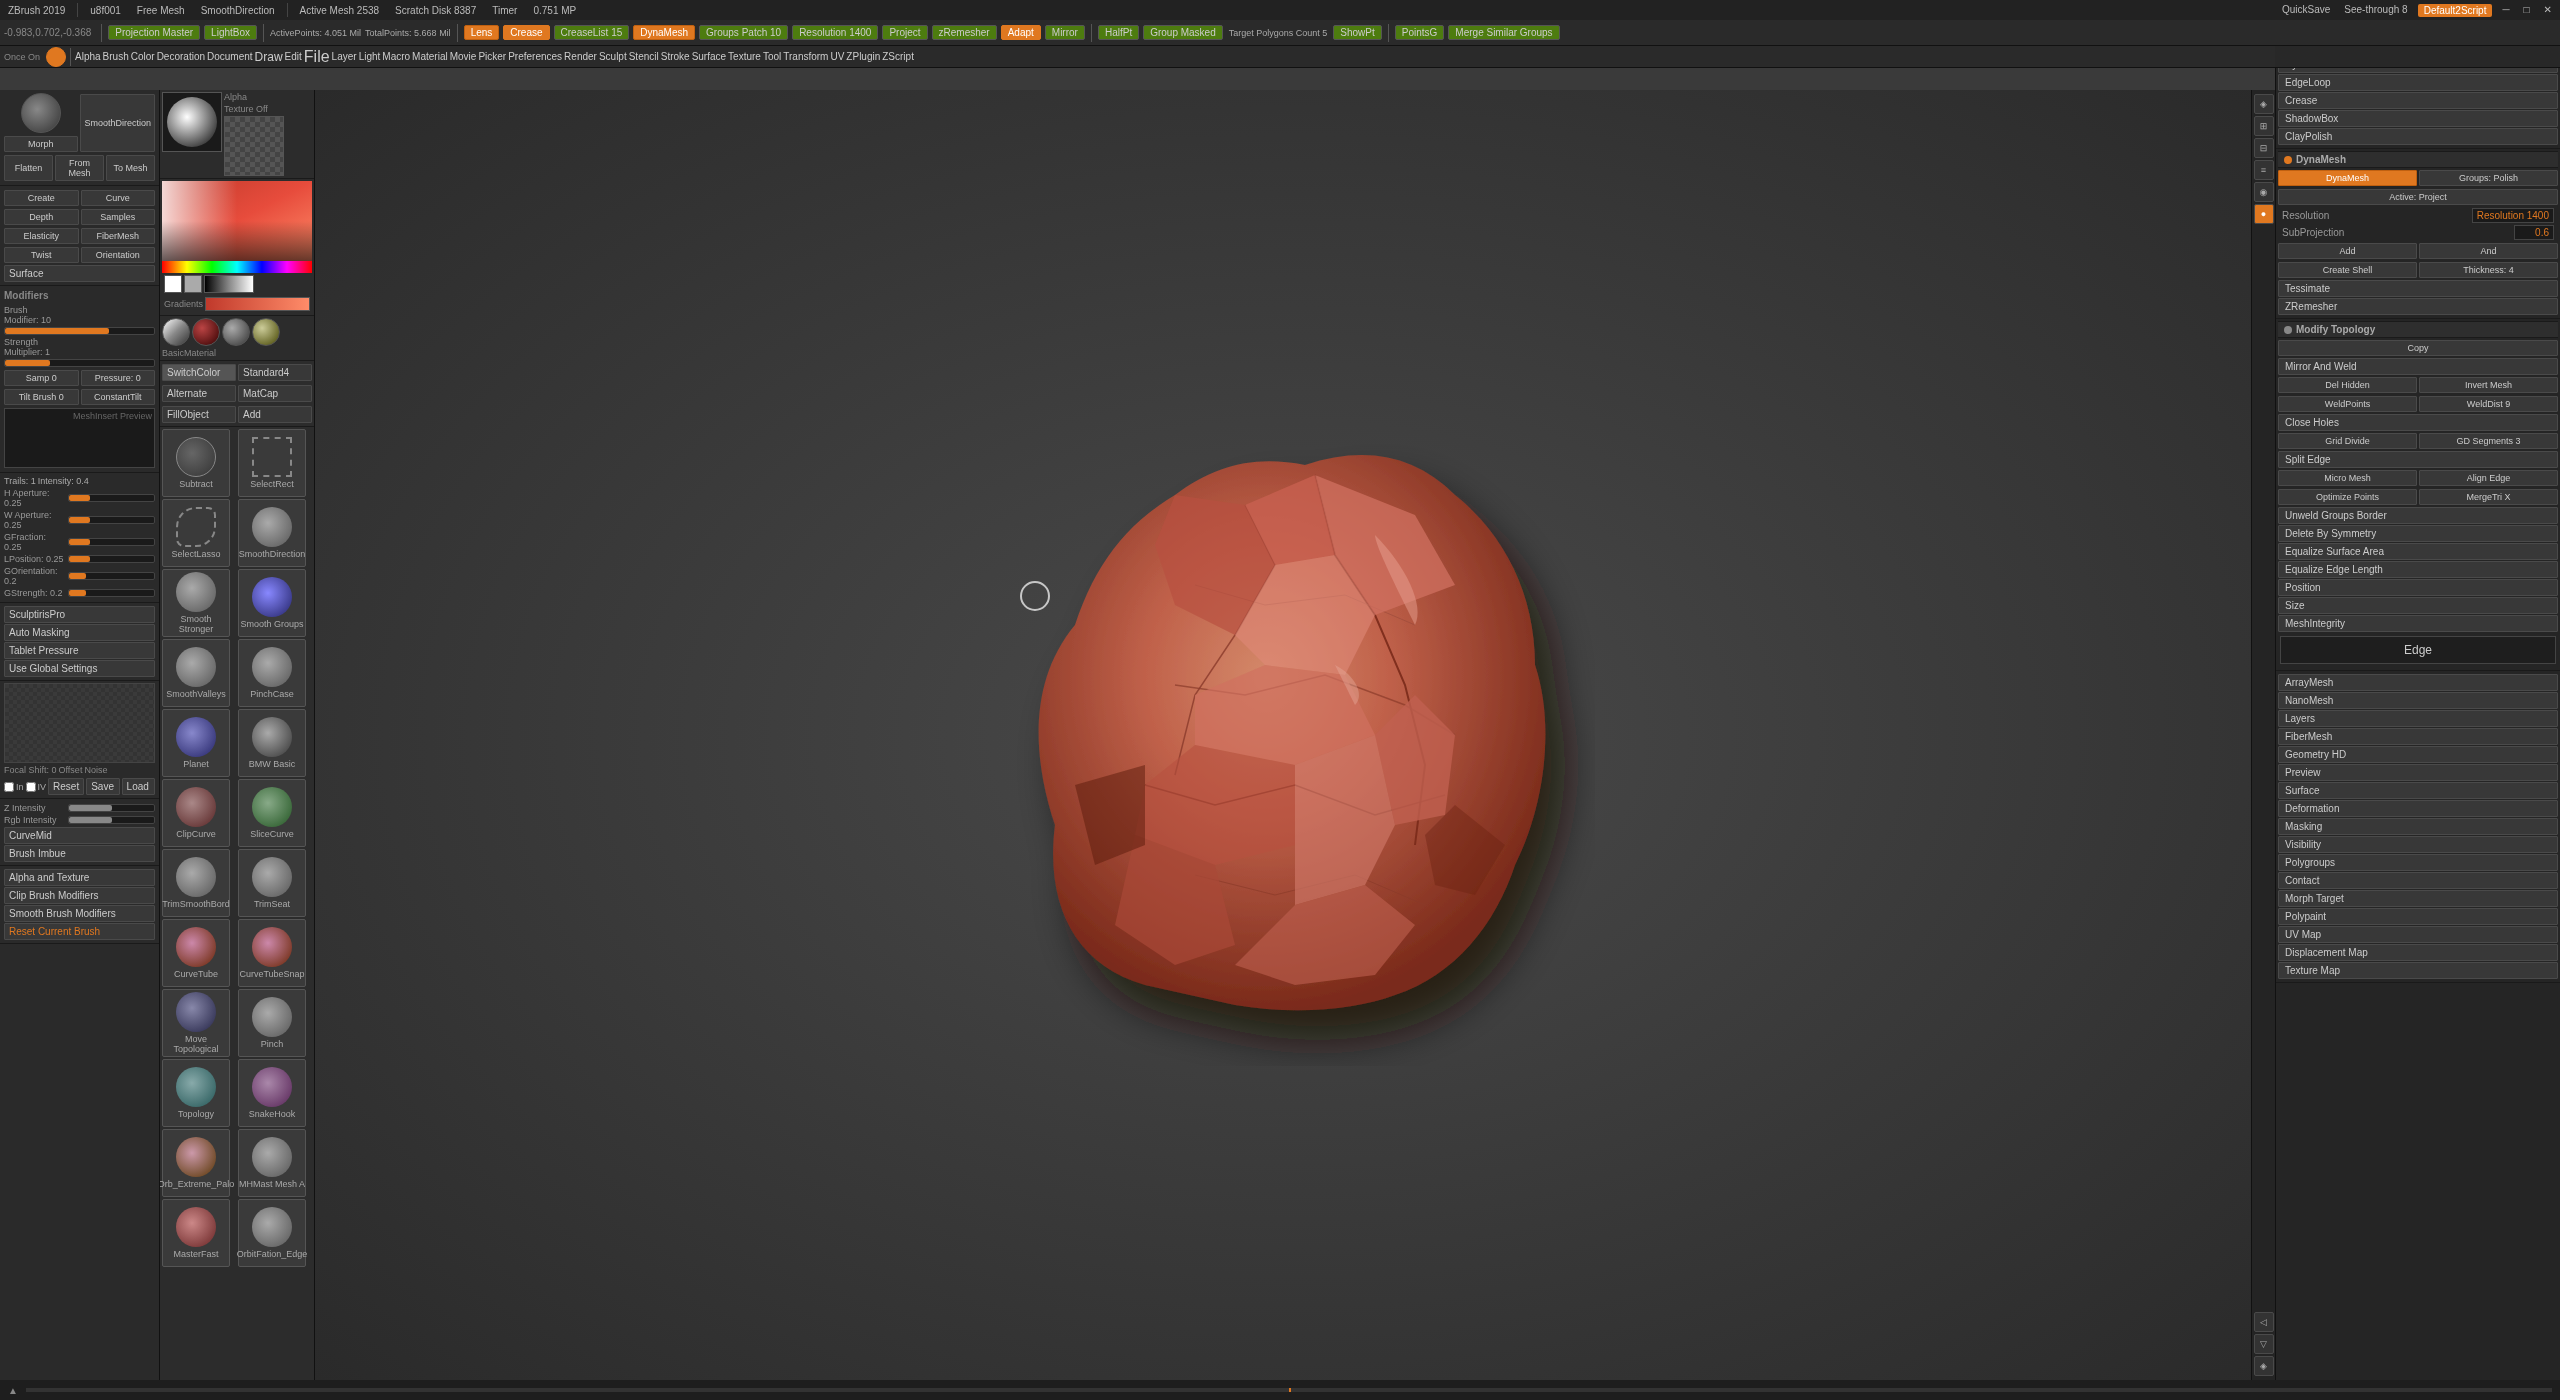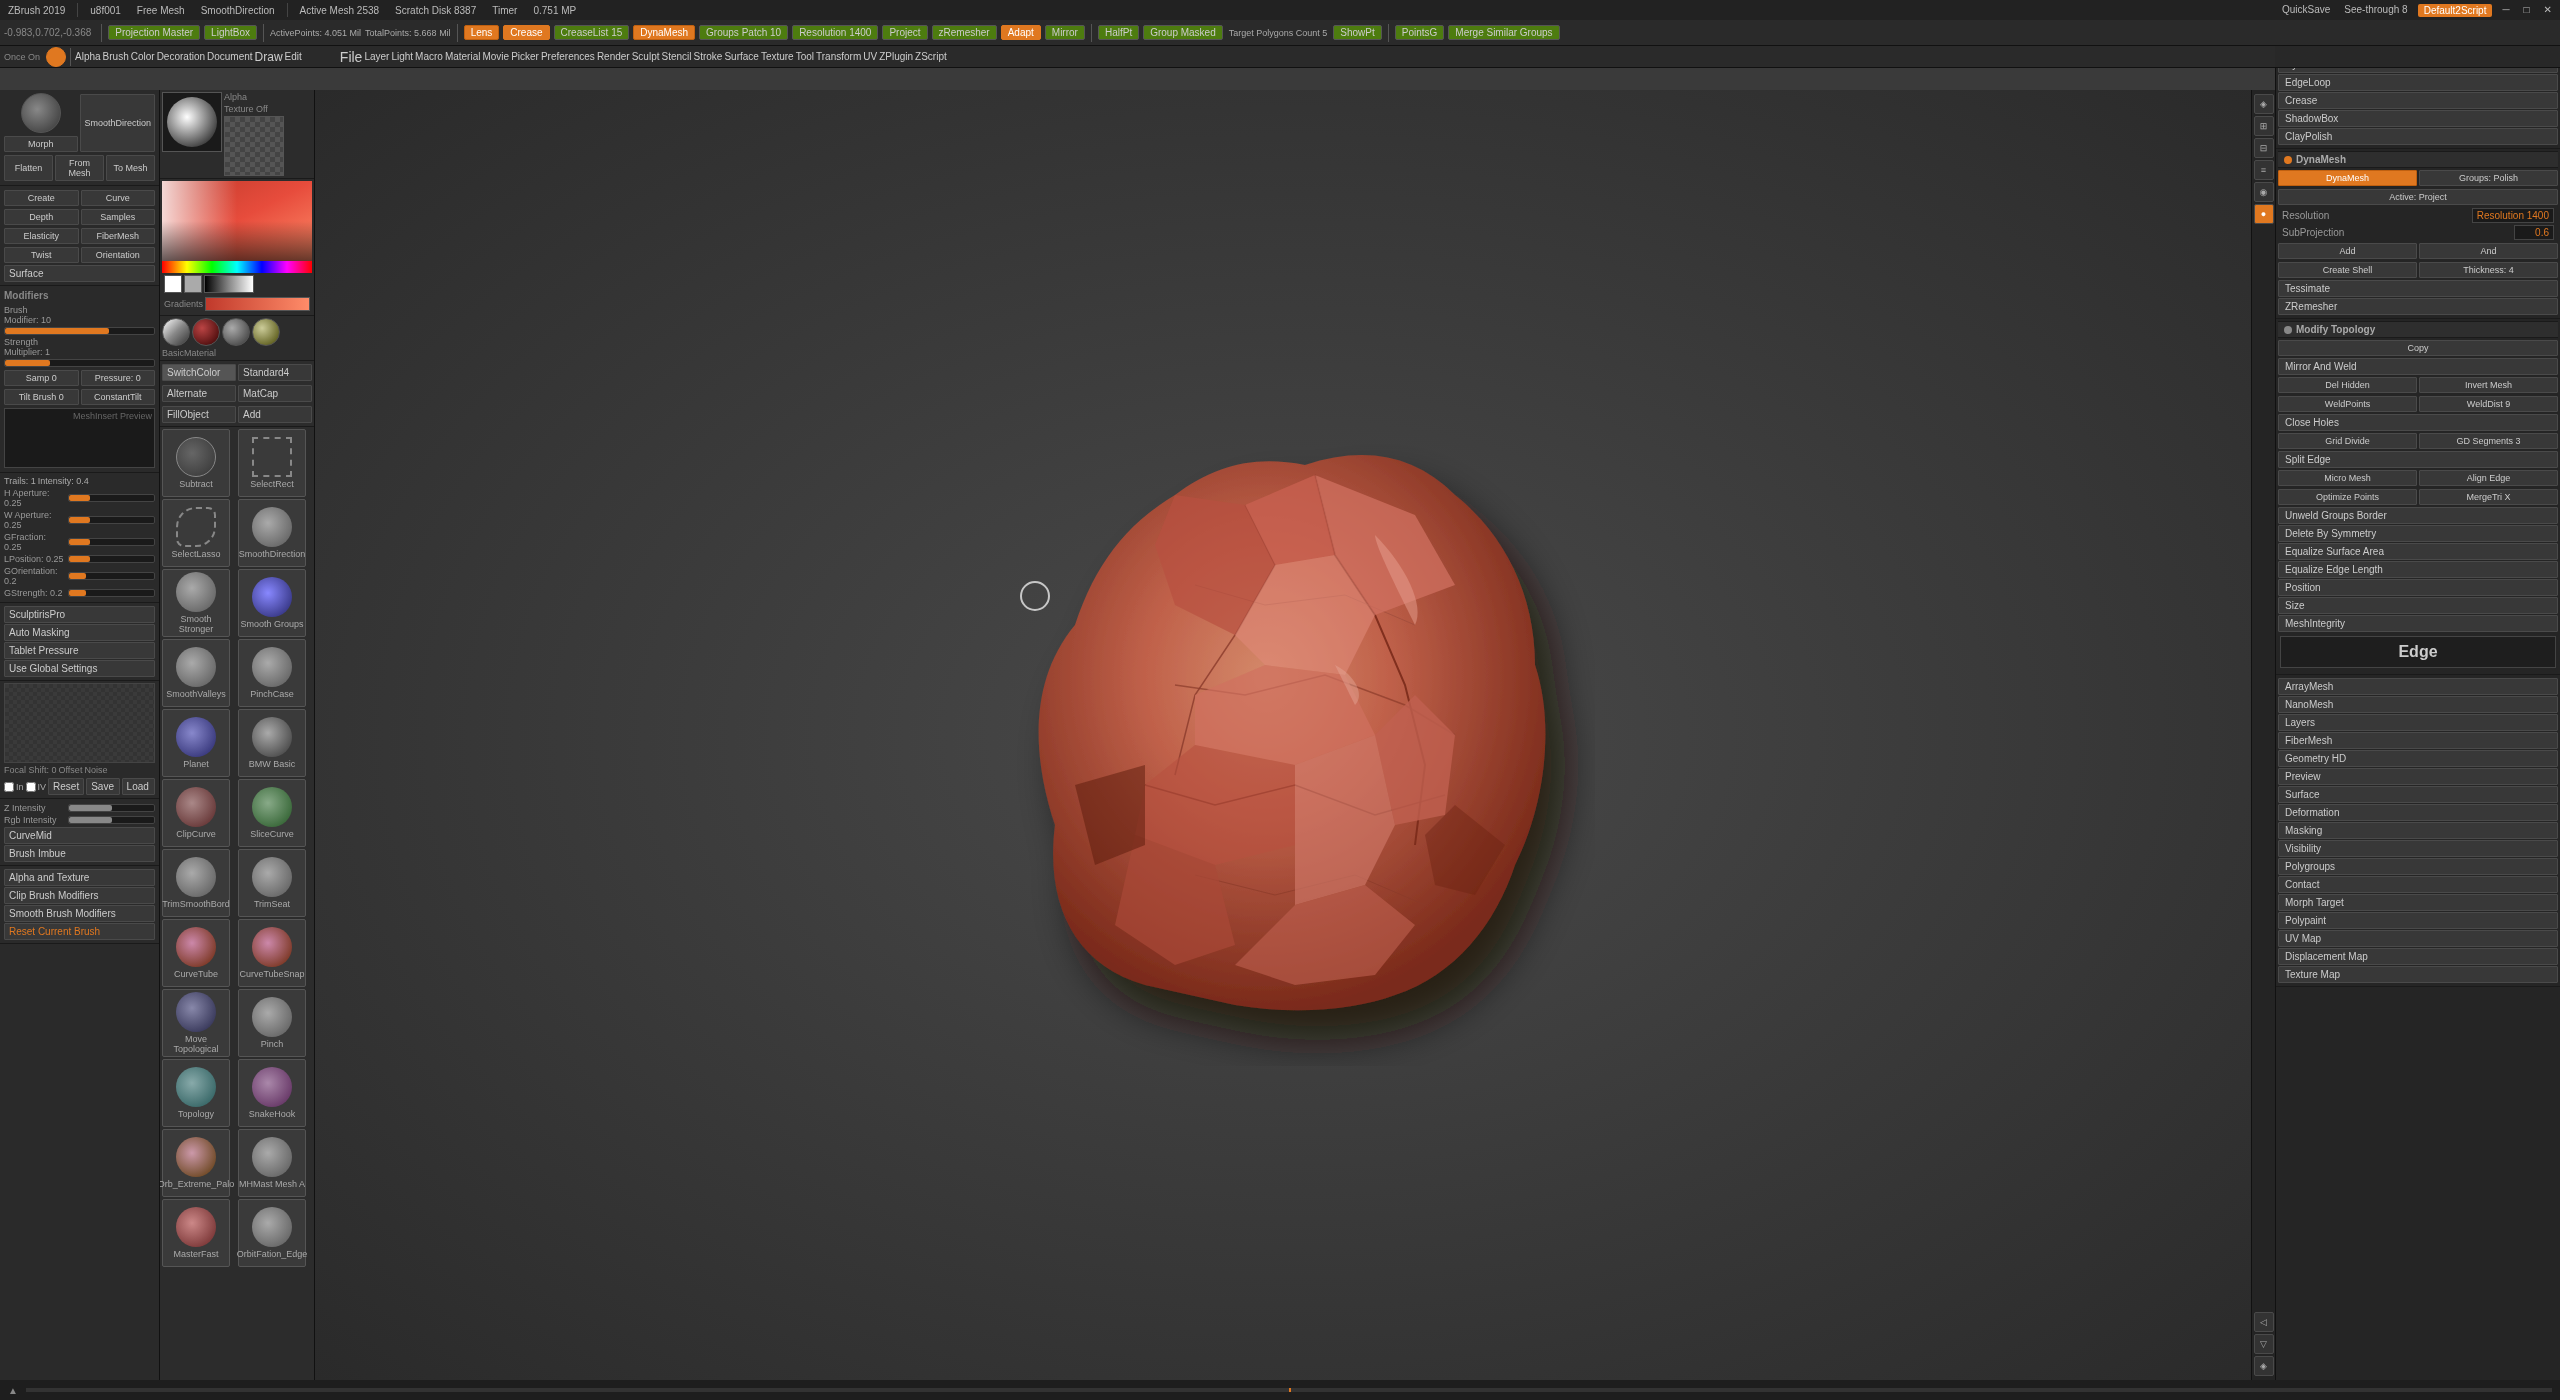--- a/index.html
+++ b/index.html
@@ -478,21 +478,21 @@
   <span style="font-size:9px;color:#888;margin-right:4px;">Once On</span>
   <div style="width:20px;height:20px;border-radius:50%;border:1px solid #e07820;background:#e07820;cursor:pointer;"></div>
   <div class="toolbar-sep"></div>
   <span style="font-size:10px;color:#ccc;">Alpha</span>
   <span style="font-size:10px;color:#ccc;">Brush</span>
   <span style="font-size:10px;color:#ccc;">Color</span>
   <span style="font-size:10px;color:#ccc;">Decoration</span>
   <span style="font-size:10px;color:#ccc;">Document</span>
   <span style="font-size:12px;color:#ccc;">Draw</span>
   <span style="font-size:10px;color:#ccc;">Edit</span>
-  <span style="font-size:14px;color:#ccc;margin-left:36px;">File</span>
+  <span style="font-size:16px;color:#ccc;">File</span>
   <span style="font-size:10px;color:#ccc;">Layer</span>
   <span style="font-size:10px;color:#ccc;">Light</span>
   <span style="font-size:10px;color:#ccc;">Macro</span>
   <span style="font-size:10px;color:#ccc;">Material</span>
   <span style="font-size:10px;color:#ccc;">Movie</span>
   <span style="font-size:10px;color:#ccc;">Picker</span>
   <span style="font-size:10px;color:#ccc;">Preferences</span>
   <span style="font-size:10px;color:#ccc;">Render</span>
   <span style="font-size:10px;color:#ccc;">Sculpt</span>
   <span style="font-size:10px;color:#ccc;">Stencil</span>
@@ -971,21 +971,21 @@
     </div>
     <button class="right-btn">Unweld Groups Border</button>
     <button class="right-btn">Delete By Symmetry</button>
     <button class="right-btn">Equalize Surface Area</button>
     <button class="right-btn">Equalize Edge Length</button>
     <button class="right-btn">Position</button>
     <button class="right-btn">Size</button>
     <button class="right-btn">MeshIntegrity</button>
 
     <div style="margin:4px 2px;border:1px solid #444;padding:2px;background:#1e1e1e;">
-      <div style="font-size:16px;font-weight:bold;color:#ccc;text-align:center;padding:4px;">Edge</div>
+      <div style="font-size:12px;font-weight:normal;color:#ccc;text-align:center;padding:4px;">Edge</div>
     </div>
   </div>
 
   <div class="right-section">
     <button class="right-btn">ArrayMesh</button>
     <button class="right-btn">NanoMesh</button>
     <button class="right-btn">Layers</button>
     <button class="right-btn">FiberMesh</button>
     <button class="right-btn">Geometry HD</button>
     <button class="right-btn">Preview</button>

